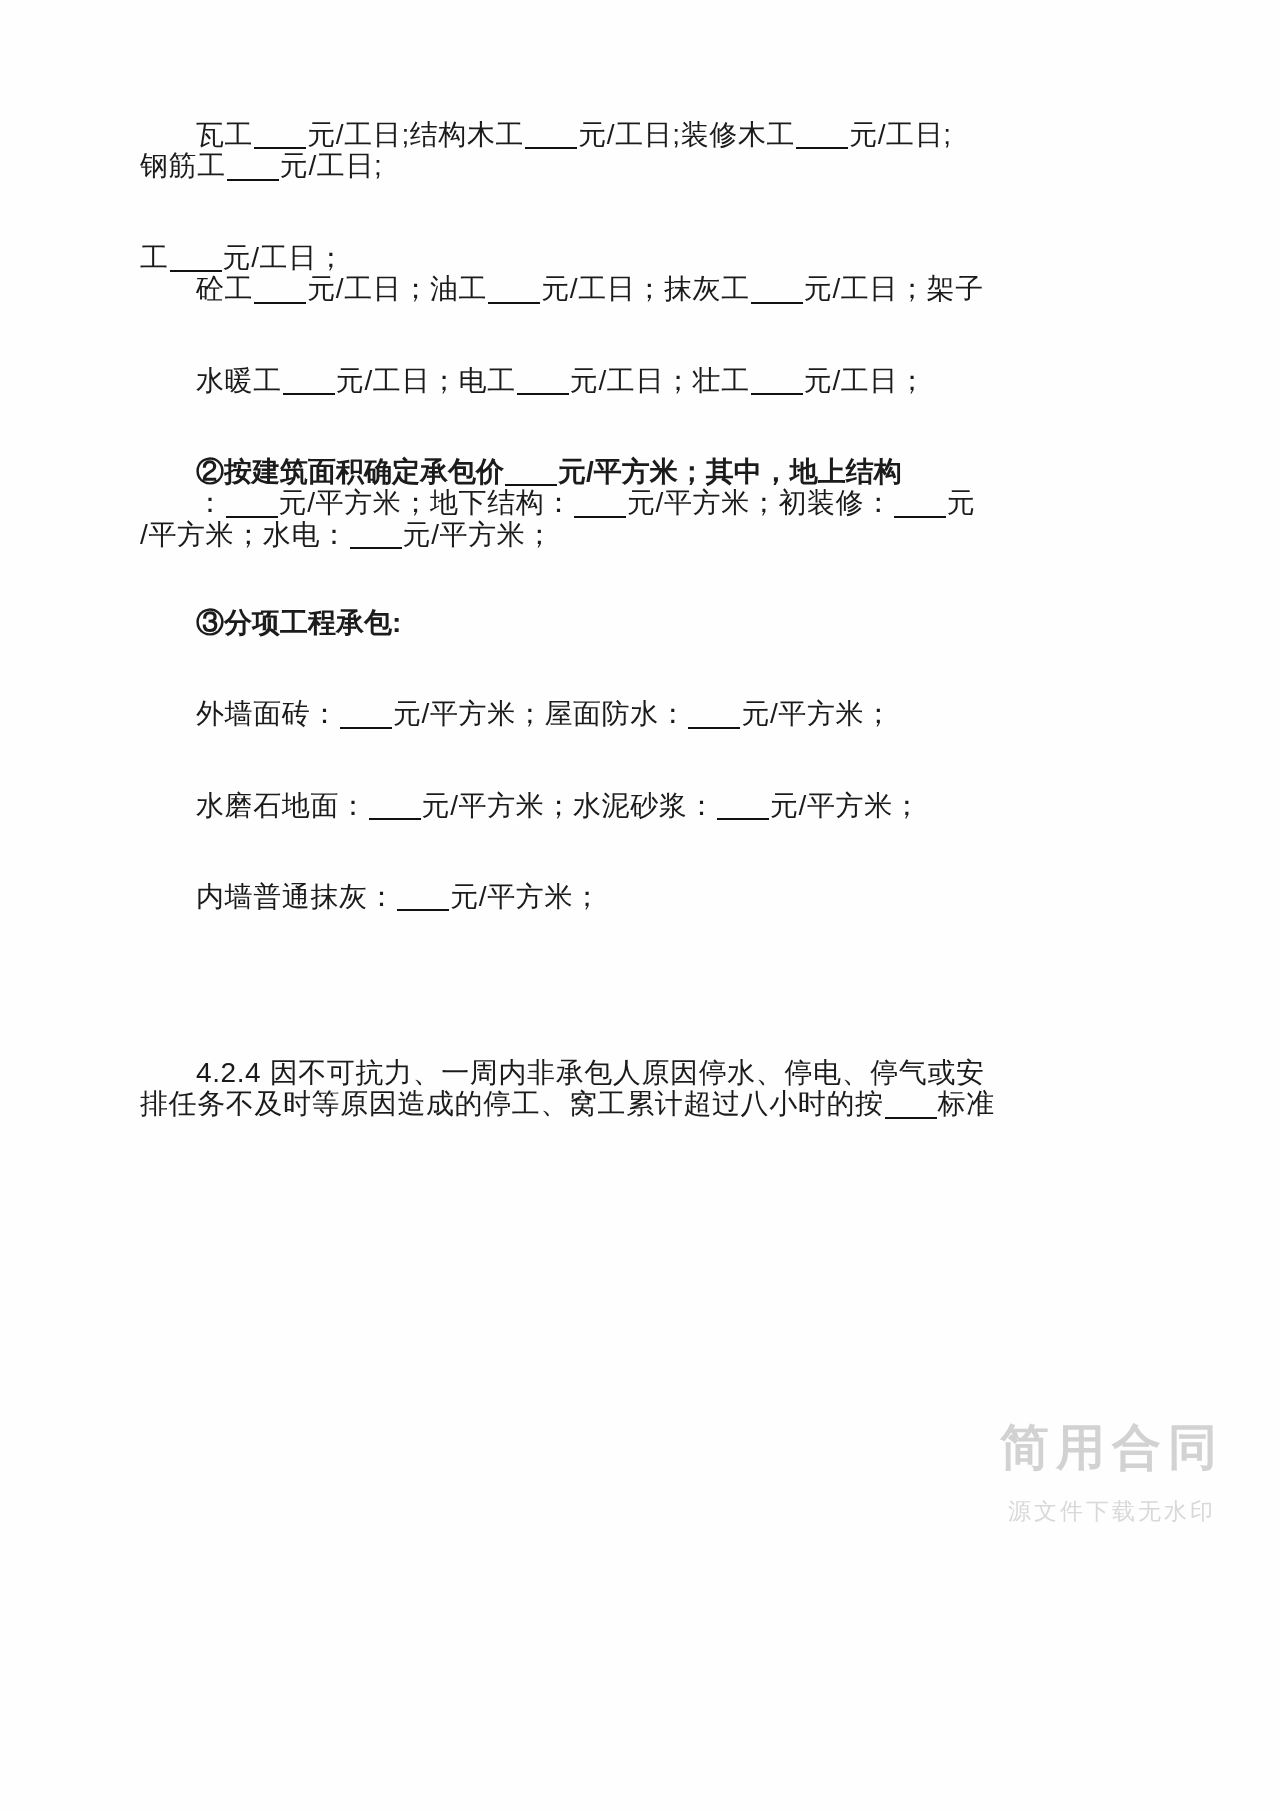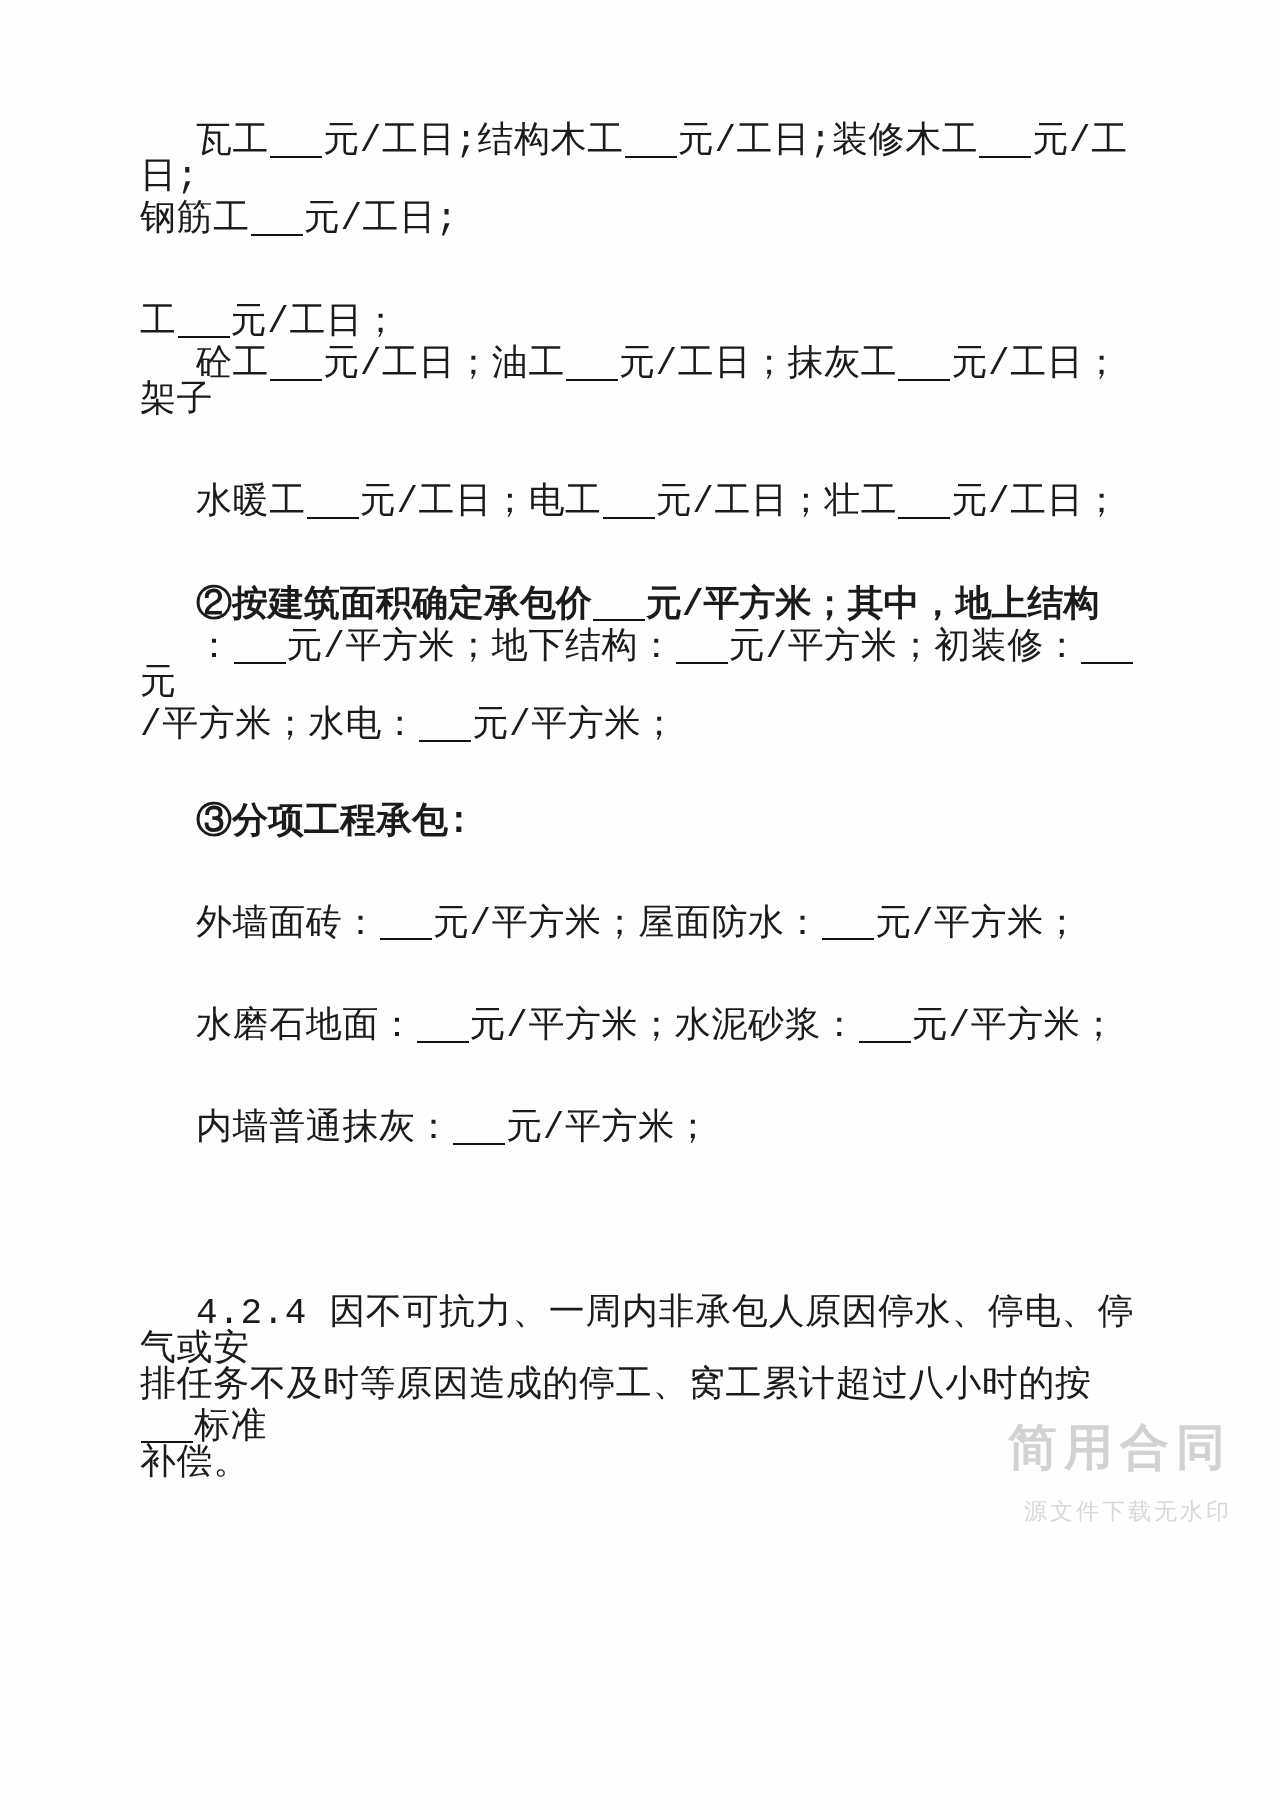--- a/index.html
+++ b/index.html
@@ -24,22 +24,22 @@
   .doc-body {
     position: absolute;
     left: 0;
     right: 0;
     top: 118px;
     padding: 0 140px 0 140px;
   }
 
   
   .line {
-    font-family: Liberation Mono, monospace;
-    font-size: 36px;
+    font-family: Liberation Sans, sans-serif;
+    font-size: 28px;
     line-height: 1.0;
     color: #1b1b1b;
     white-space: pre-wrap;
     letter-spacing: 0.6px;
   }
 
   .para {
     margin: 0 0 0 0;
   }
   .gap-md { height: 60px; }
@@ -63,23 +63,23 @@
     border-bottom: 2.4px solid #121212;
     min-width: 52px;
     height: 1.05em;
     vertical-align: -0.18em;
     margin: 0 1px;
   }
 
   
   .watermark {
     position: absolute;
-    right: 48px;
+    right: 56px;
     bottom: 286px;
-    text-align: right;
+    text-align: center;
     user-select: none;
   }
   .watermark-main {
     font-family: "DejaVu Sans", "Liberation Sans", sans-serif;
     font-weight: bold;
     font-size: 49px;
     letter-spacing: 7px;
     color: #d2d2d2;
     line-height: 1.1;
   }
@@ -150,21 +150,20 @@
     </div>
 
     <div class="gap-lg"></div>
 
 
     <div class="gap-lg"></div>
 
     <div class="para">
       <div class="line"><span class="indent"></span><span>4.2.4 因不可抗力、一周内非承包人原因停水、停电、停气或安</span></div>
       <div class="line"><span>排任务不及时等原因造成的停工、窝工累计超过八小时的按</span><span class="blank"></span><span>标准</span></div>
-      <div class="line">补偿。</div>
     </div>
 
   </div>
 
   <div class="watermark">
     <div class="watermark-main">简用合同</div>
     <div class="watermark-sub">源文件下载无水印</div>
   </div>
 
 </div>

